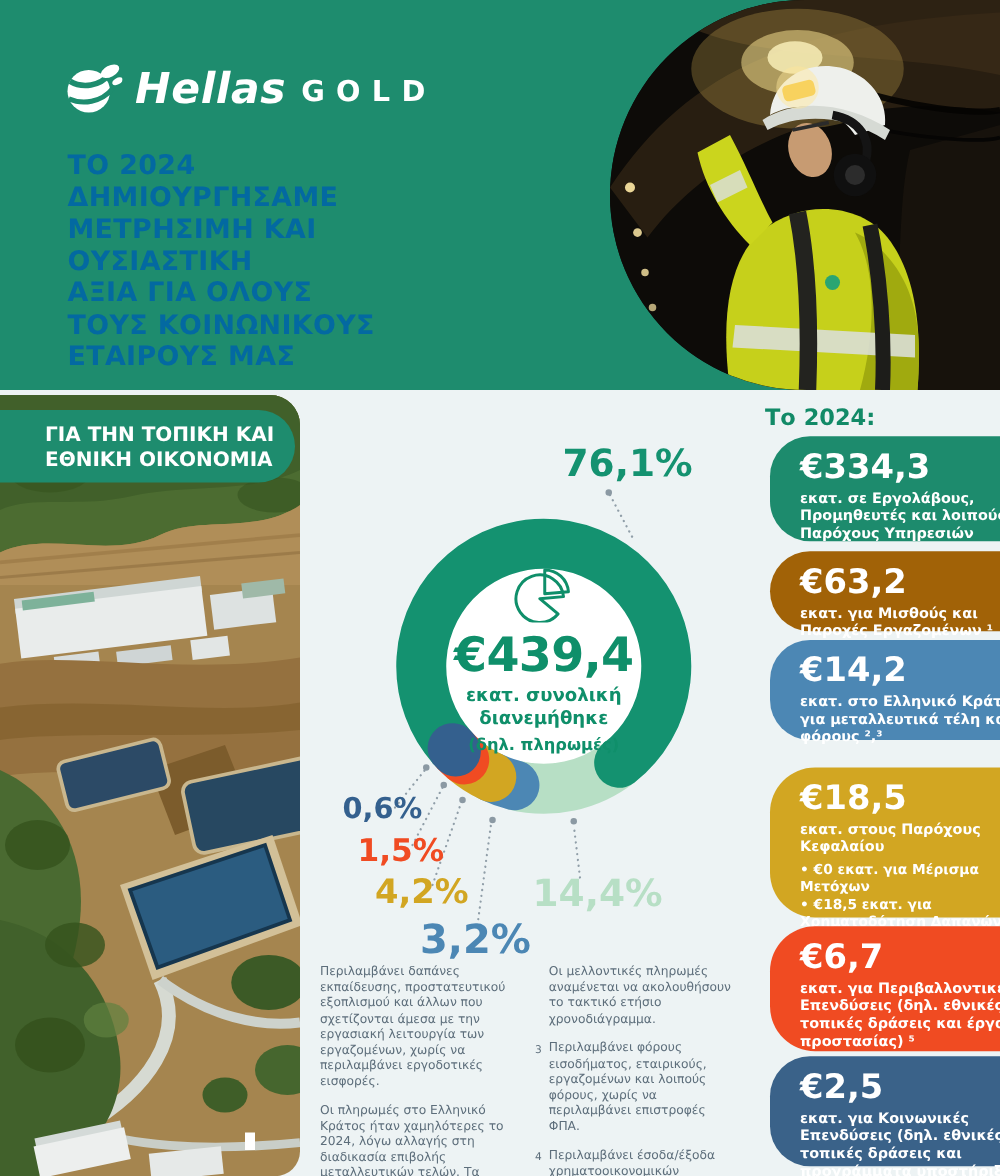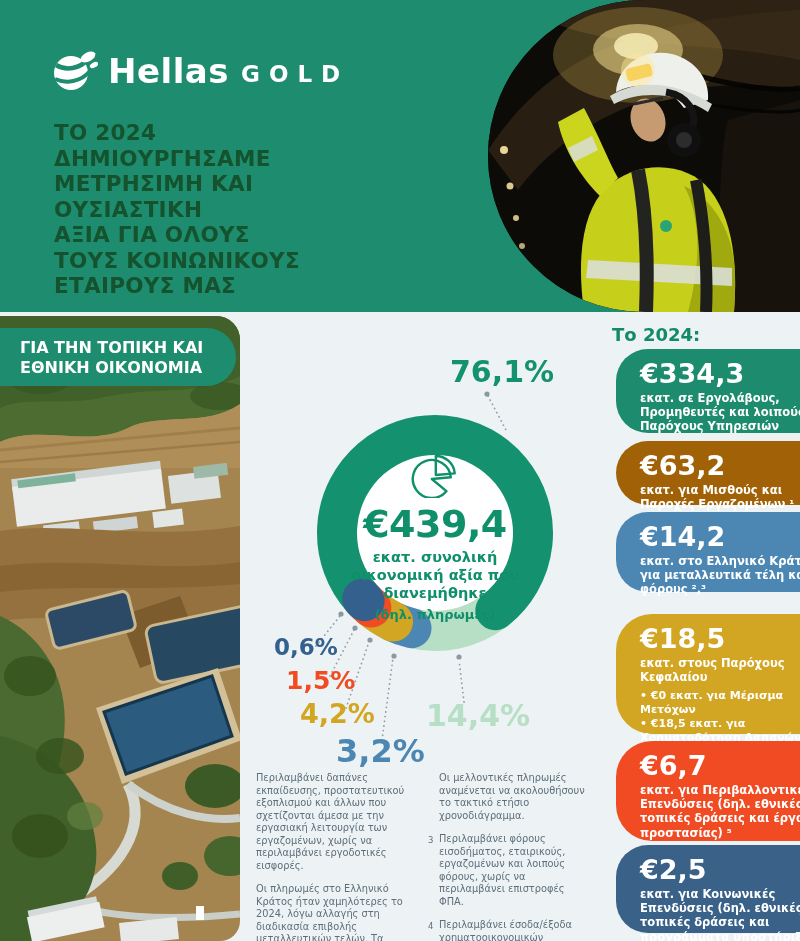--- a/index.html
+++ b/index.html
@@ -2,35 +2,35 @@
 <html><head>
 <meta charset="utf-8">
 <style>
   html,body{margin:0;padding:0;}
   body{font-family:"DejaVu Sans","Liberation Sans",sans-serif;background:#9aa4a8;}
   .canvas{position:relative;width:800px;height:941px;overflow:hidden;background:#edf3f4;margin:0 auto;}
 
   
   .header-bg{position:absolute;left:0;top:0;width:800px;height:312px;background:#1e8c6e;}
   .logo-row{position:absolute;left:50px;top:44px;display:flex;align-items:center;height:54px;}
-  .brand-italic{color:#fff;font-size:34px;font-weight:bold;letter-spacing:.5px;margin-left:10px;}
+  .brand-italic{color:#fff;font-size:34px;font-weight:bold;font-style:italic;letter-spacing:.5px;margin-left:10px;}
   .brand-spaced{color:#fff;font-size:23px;font-weight:bold;letter-spacing:9px;margin-left:12px;padding-top:5px;}
-  .main-title{position:absolute;left:54px;top:120px;color:#14532d;font-size:21.5px;line-height:25.5px;font-weight:bold;letter-spacing:.3px;}
+  .main-title{position:absolute;left:54px;top:120px;color:#0369a1;font-size:21.5px;line-height:25.5px;font-weight:bold;letter-spacing:.3px;}
 
   .photo-top{position:absolute;left:488px;top:0;width:312px;height:312px;background:#0d0b08;
              border-radius:156px 0 0 156px;overflow:hidden;}
   .photo-top svg{display:block;}
 
   
   .photo-left{position:absolute;left:0;top:316px;width:240px;height:625px;overflow:hidden;
               border-radius:0 24px 20px 0;z-index:1;}
   .photo-left svg{display:block;}
   .banner{position:absolute;left:0;top:328px;width:236px;height:58px;background:#1e8c6e;
           border-radius:0 29px 29px 0;z-index:3;color:#fff;font-weight:bold;font-size:16px;
-          line-height:20px;padding:10px 0 0 20px;box-sizing:border-box;}
+          line-height:20px;padding:10px 0 0 36px;box-sizing:border-box;}
 
   
   .donut-svg{position:absolute;left:315px;top:413px;width:240px;height:240px;z-index:2;}
   .donut-center{position:absolute;left:330px;top:452px;width:210px;text-align:center;z-index:4;color:#0f8f6a;}
   .donut-amount{font-size:38px;font-weight:bold;letter-spacing:-.5px;line-height:42px;margin-top:1px;}
   .donut-sub{font-size:14.5px;font-weight:bold;line-height:18px;margin-top:3px;}
   .donut-note{font-size:13px;font-weight:600;margin-top:5px;}
 
   .pct{position:absolute;font-weight:bold;z-index:4;white-space:nowrap;}
   #pct761{left:450px;top:354px;font-size:30px;}
@@ -202,21 +202,20 @@
   </svg>
 
   <div class="donut-center">
     <svg width="52" height="46" viewBox="-28 -34 64 58">
       <path d="M18.4,15.4 A24,24 0 1 1 23.9,-2.1 L0,0 Z" fill="none" stroke="#0f8f6a" stroke-width="3" stroke-linejoin="round"></path>
       <path d="M5,-29 A24,24 0 0 1 28.9,-7.1 L5,-5 Z" fill="none" stroke="#0f8f6a" stroke-width="3" stroke-linejoin="round"></path>
     </svg>
     <div class="donut-amount">€439,4</div>
     <div class="donut-sub">
       <div>εκατ. συνολική</div>
-      <div>οικονομική αξία που</div>
       <div>διανεμήθηκε</div>
     </div>
     <div class="donut-note">(δηλ. πληρωμές)</div>
   </div>
 
   <div class="pct" id="pct761" style="color: rgb(20, 146, 112);">76,1%</div>
   <div class="pct" id="pct06" style="color: rgb(52, 96, 142);">0,6%</div>
   <div class="pct" id="pct15" style="color: rgb(240, 75, 34);">1,5%</div>
   <div class="pct" id="pct42" style="color: rgb(210, 166, 34);">4,2%</div>
   <div class="pct" id="pct32" style="color: rgb(76, 135, 180);">3,2%</div>

